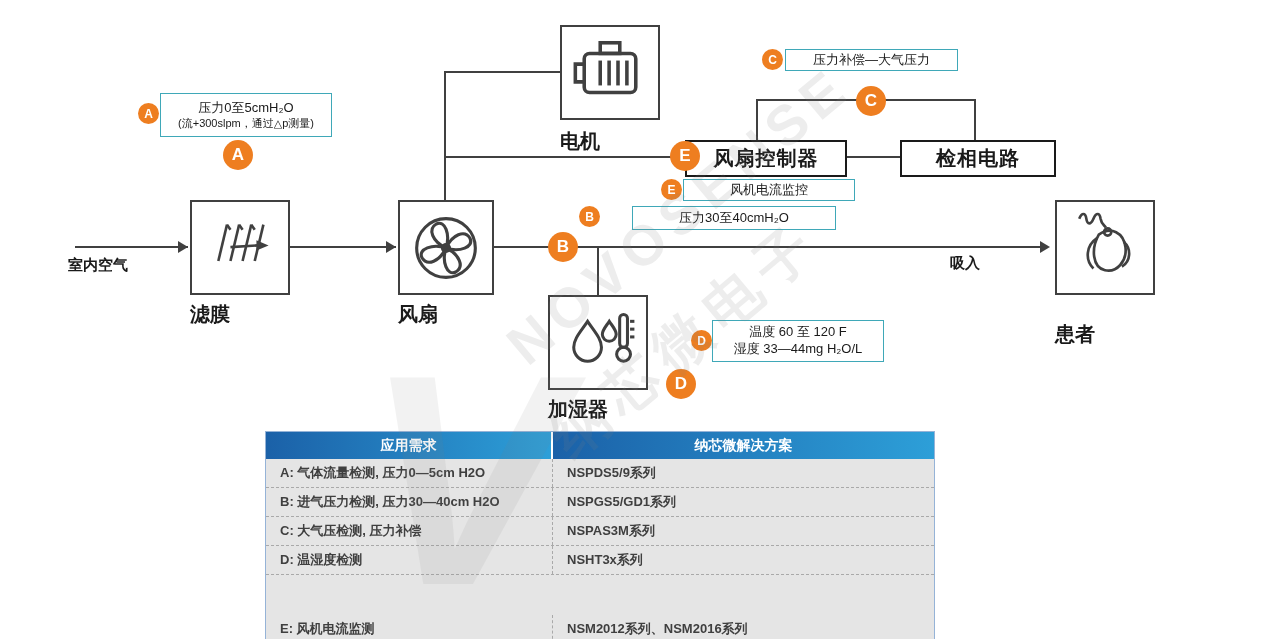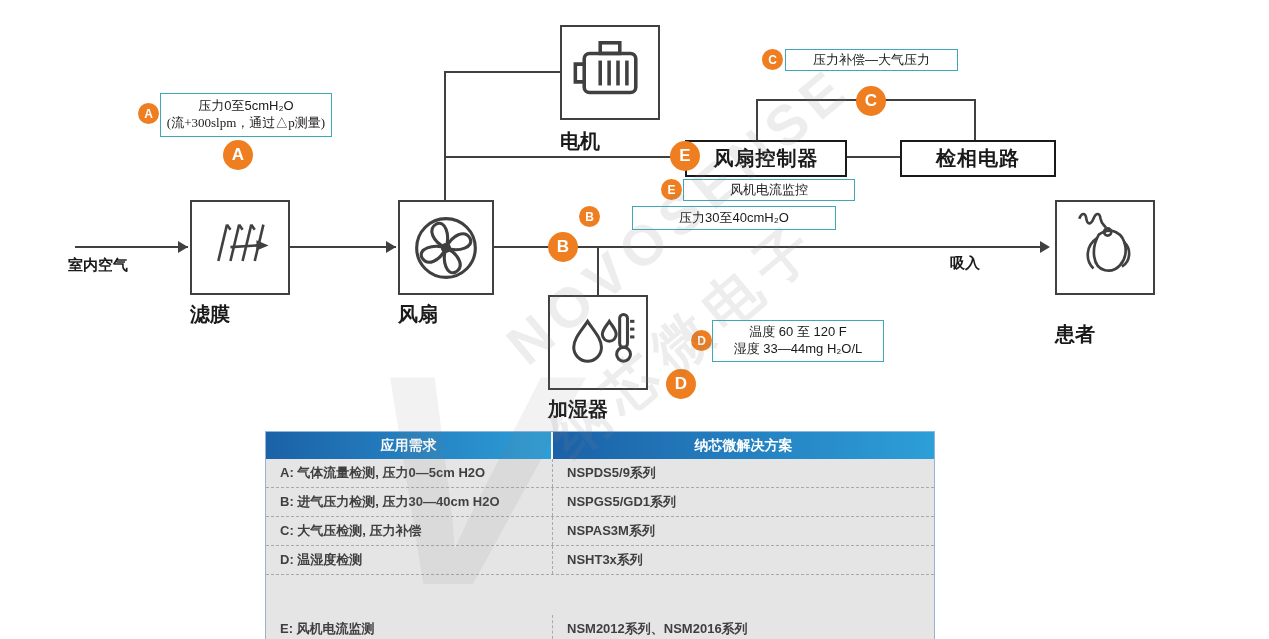--- a/index.html
+++ b/index.html
@@ -16,21 +16,21 @@
   .comp-label{position:absolute;text-align:left;font-weight:bold;font-size:20px;color:#1a1a1a;z-index:3;}
   .ctrl-box{position:absolute;background:#fff;border:2px solid #1a1a1a;display:flex;align-items:center;justify-content:center;font-weight:bold;font-size:20px;letter-spacing:1px;z-index:3;box-sizing:border-box;}
   .flow-text{position:absolute;font-weight:bold;font-size:15px;z-index:3;}
   
   .badge{position:absolute;background:#EE7E20;color:#fff;border-radius:50%;display:flex;align-items:center;justify-content:center;font-weight:bold;z-index:6;}
   .badge.big{width:30px;height:30px;font-size:17px;}
   .badge.small{width:21px;height:21px;font-size:12px;}
   
   .callout{position:absolute;background:#fff;border:1px solid #3FA8B8;z-index:5;display:flex;flex-direction:column;align-items:center;justify-content:center;text-align:center;box-sizing:border-box;padding:1px 4px;}
   .callout .l1{font-size:13px;font-weight:normal;line-height:1.3;}
-  .callout .l2{font-size:13px;line-height:1.25;font-family:Liberation Serif, serif;}
+  .callout .l2{font-size:11px;line-height:1.25;}
   
   .app-table{position:absolute;left:265px;top:431px;width:670px;border:1px solid #95B3D7;background:#e5e5e5;z-index:4;box-sizing:border-box;}
   .t-head{display:flex;height:27px;}
   .t-head-cell{background:linear-gradient(90deg,#1B61A8 0%,#2D9FD8 100%);color:#fff;font-weight:bold;font-size:14px;line-height:27px;text-align:center;box-sizing:border-box;}
   .t-head-cell.c1{width:287px;border-right:2px solid #ffffff;}
   .t-head-cell.c2{flex:1;}
   .t-row{display:flex;height:29px;border-bottom:1px dashed #a9a9a9;box-sizing:border-box;}
   .t-row:last-child{border-bottom:none;margin-top:40px;}
   .t-cell{font-size:13px;font-weight:bold;color:#3f3f3f;line-height:28px;padding-left:14px;box-sizing:border-box;white-space:nowrap;overflow:hidden;}
   .t-cell.req{width:287px;border-right:1px dashed #a9a9a9;}

